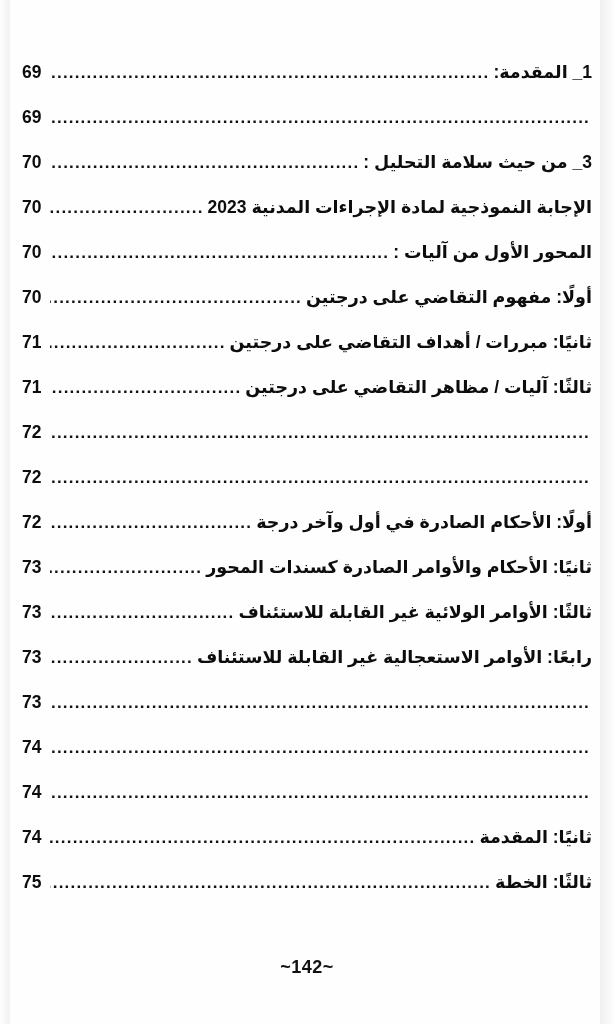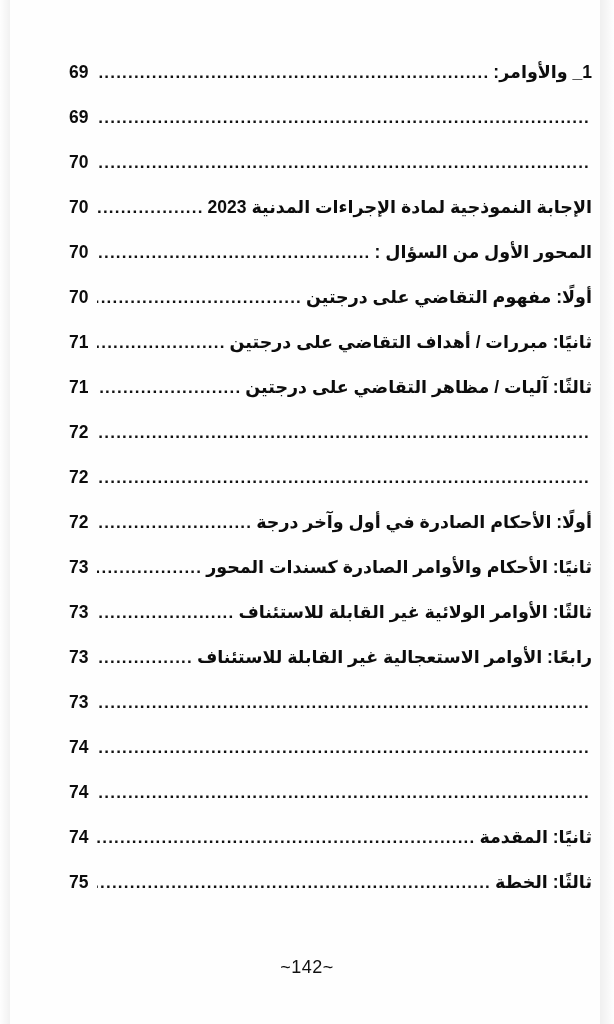--- a/index.html
+++ b/index.html
@@ -85,61 +85,61 @@
 
   .entry-page {
     flex: 0 0 auto;
     font-size: 17.5px;
     font-weight: bold;
     color: #0d0d0d;
     direction: ltr;
     unicode-bidi: embed;
     text-align: left;
     min-width: 26px;
-    margin-left: 47px;
   }
 
   .page-marker {
     position: absolute;
     bottom: 46px;
     left: 0;
     right: 0;
     text-align: center;
     font-size: 18px;
-    font-weight: normal;
+    font-weight: bold;
     color: #111111;
     letter-spacing: 0.5px;
   }
 </style>
 </head>
 <body>
 
 <div class="page">
 
   <div class="toc" id="toc-list">
       <div class="toc-entry">
-        <span class="entry-title">1_ والأوامر:</span>
+        <span class="entry-title">1_ المقدمة:</span>
         <span class="entry-leader"></span>
         <span class="entry-page">69</span>
       </div>
       <div class="toc-entry">
         <span class="entry-leader"></span>
         <span class="entry-page">69</span>
       </div>
       <div class="toc-entry">
+        <span class="entry-title">3_ من حيث سلامة التحليل : </span>
         <span class="entry-leader"></span>
         <span class="entry-page">70</span>
       </div>
       <div class="toc-entry">
         <span class="entry-title">الإجابة النموذجية لمادة الإجراءات المدنية 2023</span>
         <span class="entry-leader"></span>
         <span class="entry-page">70</span>
       </div>
       <div class="toc-entry">
-        <span class="entry-title">المحور الأول من السؤال :</span>
+        <span class="entry-title">المحور الأول من آليات :</span>
         <span class="entry-leader"></span>
         <span class="entry-page">70</span>
       </div>
       <div class="toc-entry">
         <span class="entry-title">أولًا: مفهوم التقاضي على درجتين</span>
         <span class="entry-leader"></span>
         <span class="entry-page">70</span>
       </div>
       <div class="toc-entry">
         <span class="entry-title">ثانيًا: مبررات / أهداف التقاضي على درجتين</span>

